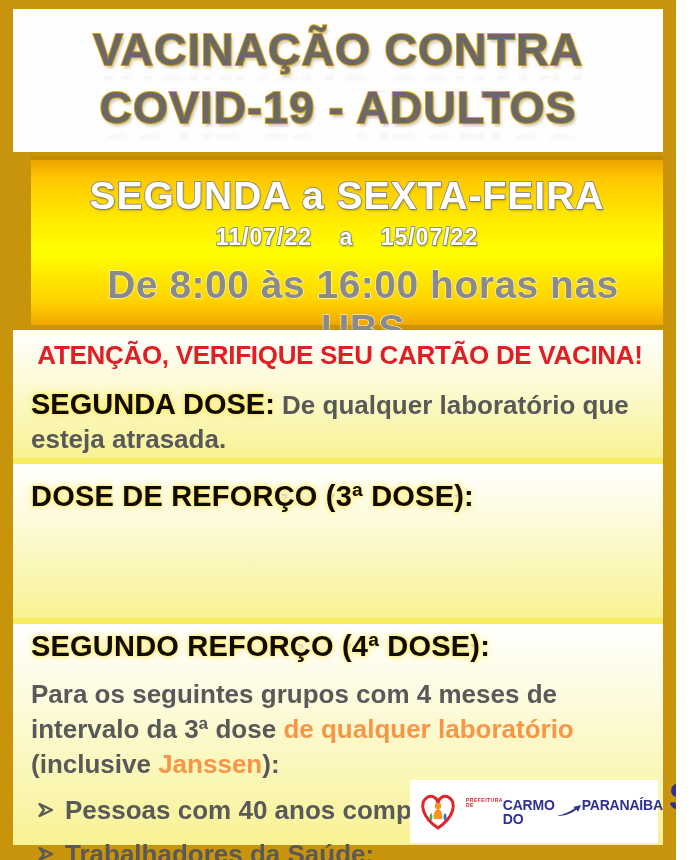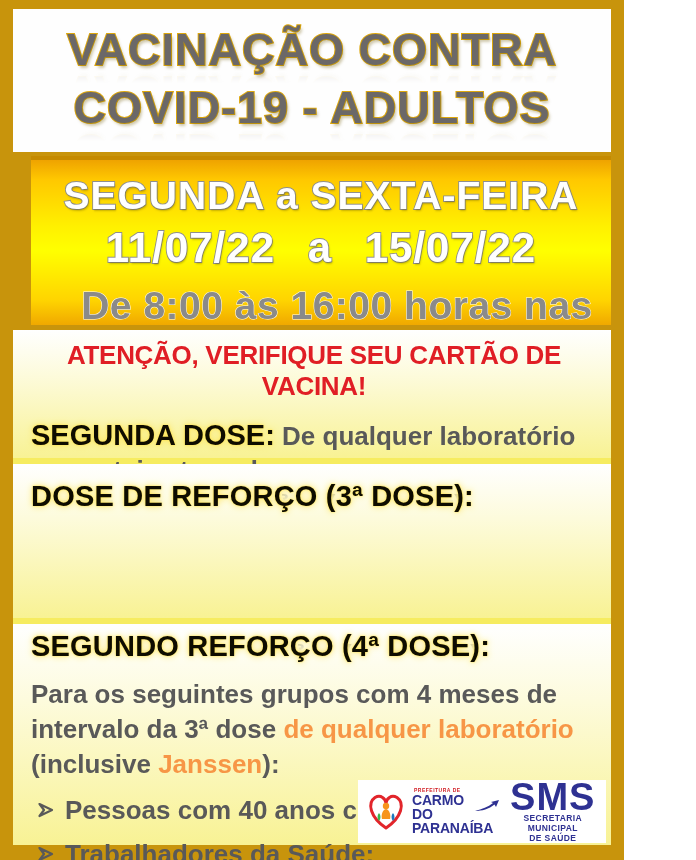--- a/index.html
+++ b/index.html
@@ -1,20 +1,20 @@
 <!DOCTYPE html>
 <html><head>
 <meta charset="utf-8">
 <style>
   * { margin:0; padding:0; box-sizing:border-box; }
   html,body { width:696px; height:860px; }
   body { font-family:"Liberation Sans","DejaVu Sans",sans-serif; }
 
   .poster{
-    position:relative; width:624px; height:860px;
+    position:relative; width:676px; height:860px;
     background:#C8940C; overflow:hidden;
   }
 
   
   .title-section{
     position:absolute; left:13px; right:13px; top:9px; height:143px;
     background:#FEFEFE; text-align:center; padding-top:12px;
   }
   .title-text{
     font-size:45px; line-height:58px; font-weight:800; letter-spacing:1px;
@@ -31,21 +31,21 @@
     background:linear-gradient(180deg,#EFA300 0%,#FFC800 12%,#FFF000 40%,#FFFF00 55%,#FFD400 85%,#F0A800 100%);
     border-top:4px solid #C58A00;
     text-align:center;
   }
   .sched-line1{
     margin-top:14px; font-size:39px; font-weight:800; letter-spacing:1px;
     color:#FFFFFF; -webkit-text-stroke:1.8px #8F8F8F; paint-order:stroke fill;
     text-shadow:1px 2px 2px rgba(100,90,0,.35);
   }
   .sched-line2{
-    margin-top:6px; font-size:42px; font-weight:800; letter-spacing:1px; word-spacing:20px;
+    margin-top:6px; font-size:23px; font-weight:800; letter-spacing:1px; word-spacing:20px;
     color:#FFFFFF; -webkit-text-stroke:1.8px #8F8F8F; paint-order:stroke fill;
     text-shadow:1px 2px 2px rgba(100,90,0,.35);
   }
   .sched-line3{
     margin-top:12px; font-size:39px; font-weight:800; letter-spacing:.5px;
     color:#8A8A8A; -webkit-text-stroke:1px rgba(255,255,255,.95); paint-order:stroke fill;padding-left:32px;
   }
 
   
   .content-section{
@@ -91,21 +91,21 @@
   .orange{ color:#F79646; }
 
   .band3 .bullet-item{ margin-top:12px; line-height:32px; }
 
   
   .logo-box{
     position:absolute; right:5px; bottom:2px; width:248px; height:63px;
     background:#FFFFFF; display:flex; align-items:center; padding:4px 6px; gap:4px;
   }
   .heart-icon svg{ display:block; }
-  .city-block{ display:flex; flex-direction:column; line-height:1; }
+  .city-block{ display:flex; flex-direction:row; line-height:1; }
   .prefeitura-small{ font-size:5px; font-weight:700; color:#D22027; letter-spacing:.5px; margin-left:2px; }
   .city-row{ display:flex; align-items:center; }
   .city-name{ font-size:14px; font-weight:800; color:#2E3192; letter-spacing:-.2px; }
   .arrow-swoosh svg{ display:block; margin-left:1px; margin-bottom:2px; }
   .sms-block{ display:flex; flex-direction:column; align-items:center; margin-left:2px; }
   .sms-text{ font-size:38px; line-height:32px; font-weight:800; color:#2E3192; letter-spacing:1px; }
   .secretaria-text{ font-size:8.5px; font-weight:700; color:#2E3192; letter-spacing:.4px; text-align:center; line-height:10px; }
 </style>
 </head>
 <body>

